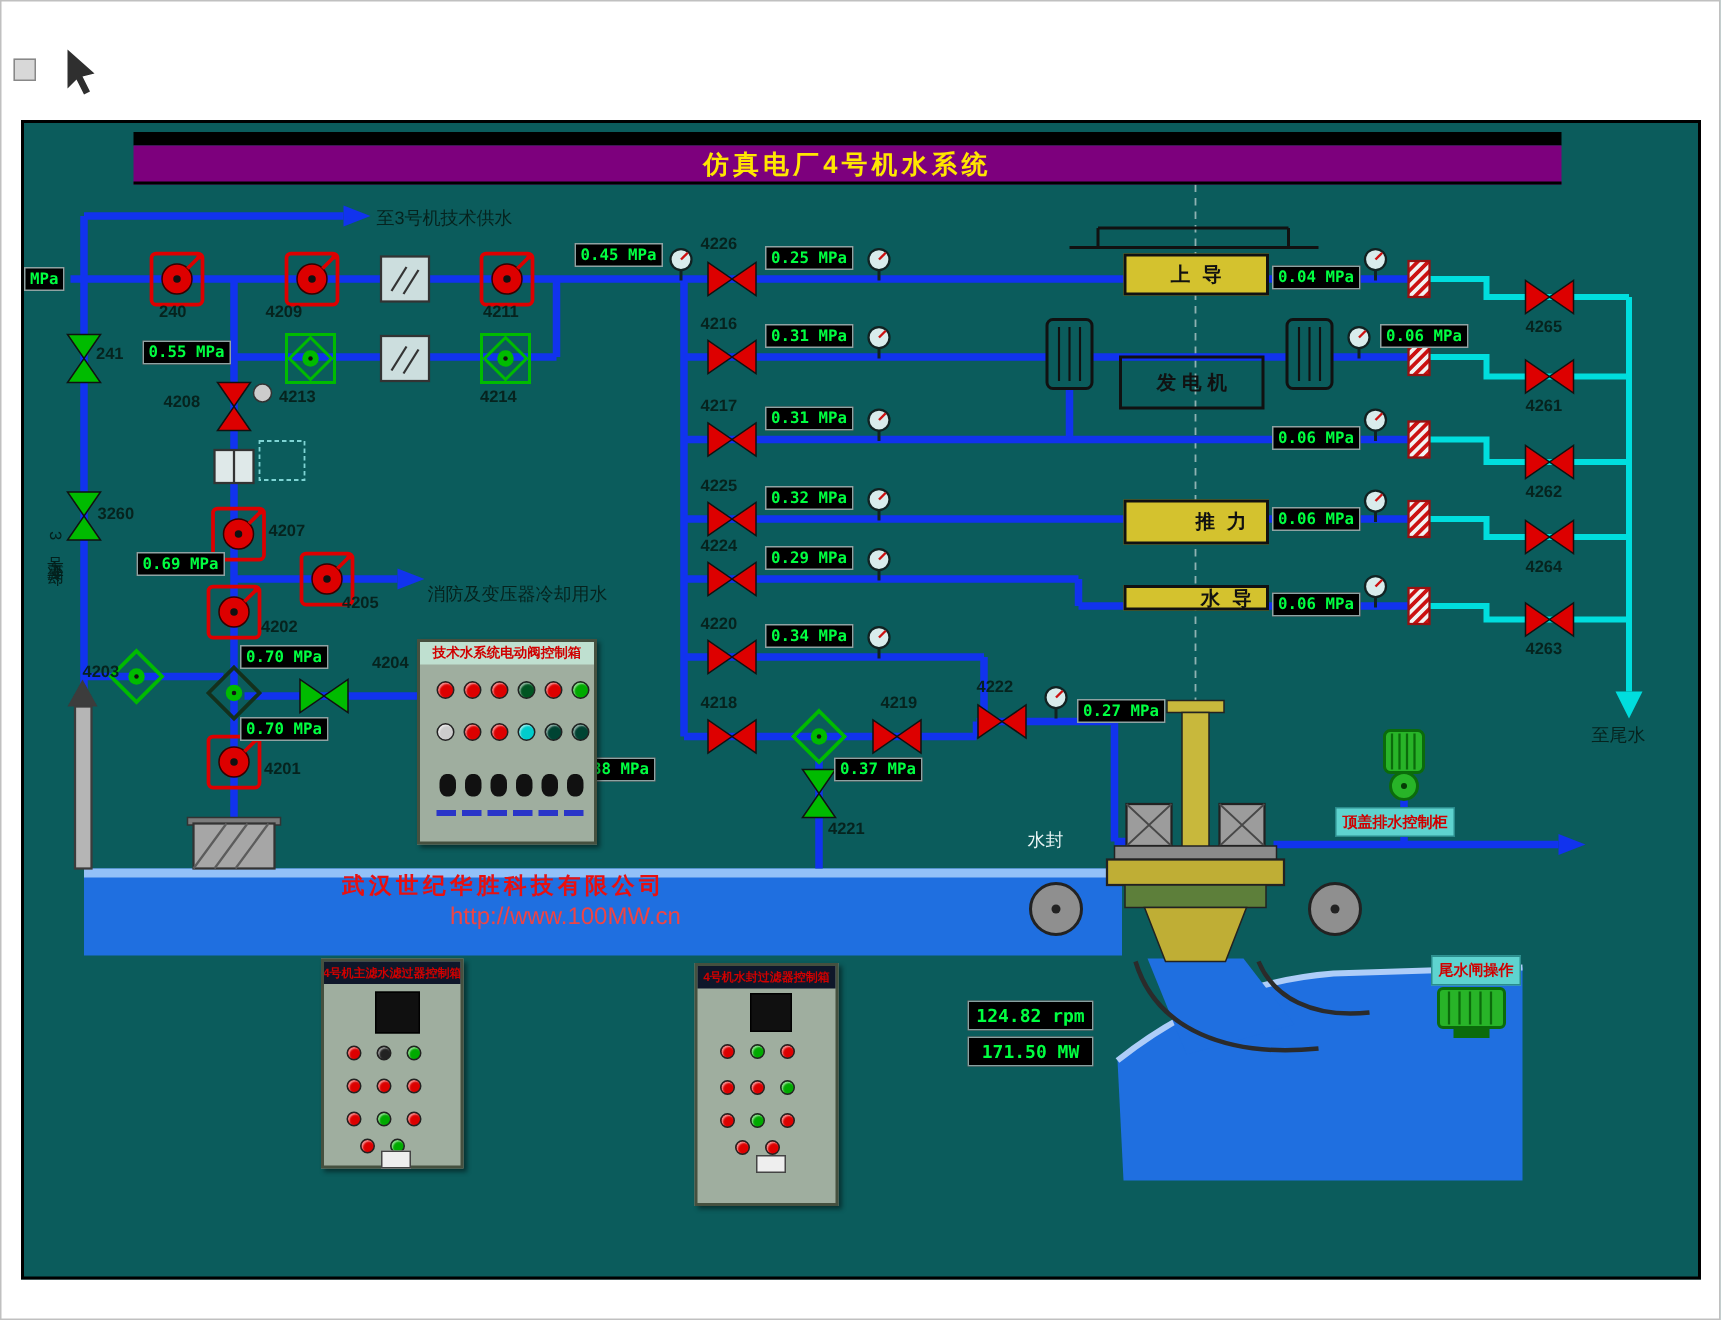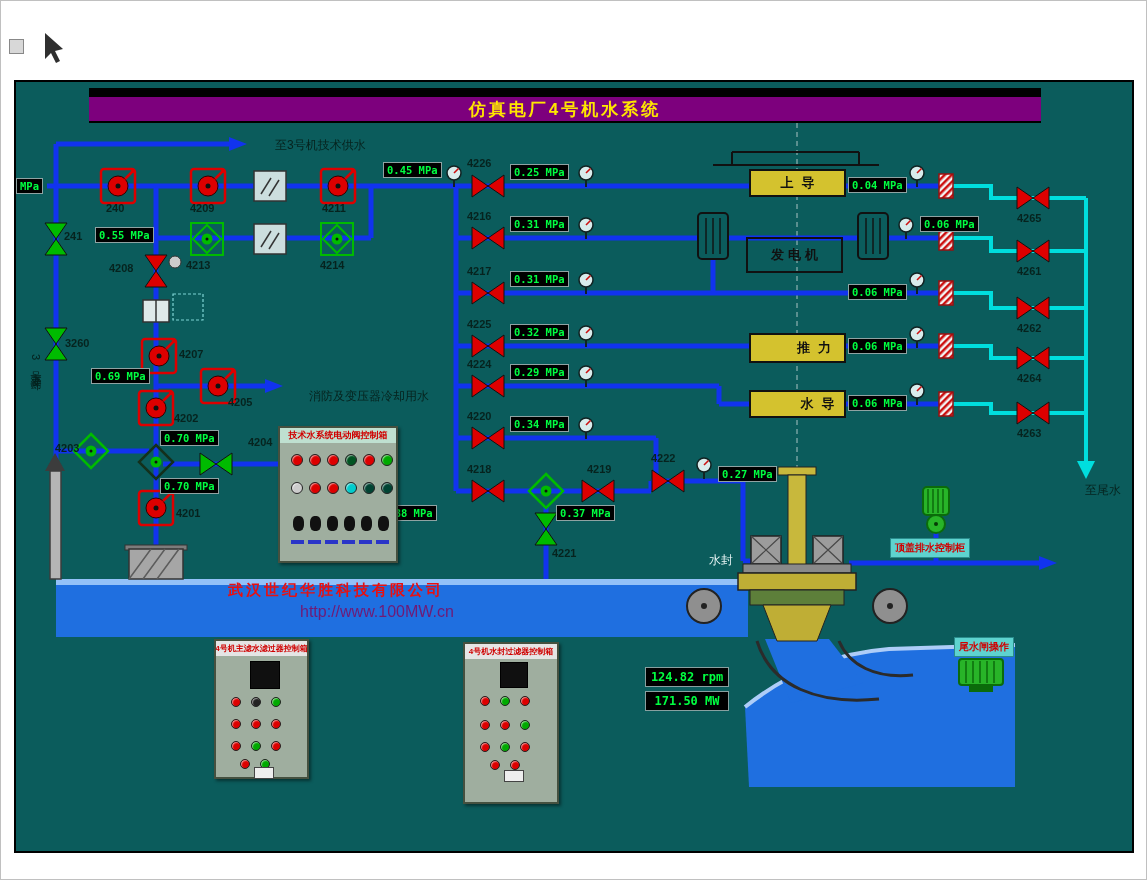--- a/index.html
+++ b/index.html
@@ -3,32 +3,32 @@
 <meta charset="utf-8">
 <style>
   html,body{margin:0;padding:0;background:#e8e8e8;}
   .stage{position:relative;width:1147px;height:880px;background:#ffffff;font-family:"Liberation Sans",sans-serif;overflow:hidden;border:1px solid #c0c0c0;box-sizing:border-box;margin:0 auto;}
   .panel{position:absolute;left:13px;top:79px;width:1120px;height:773px;background:var(--bg,#0b5c5c);border:2px solid #000;box-sizing:border-box;}
   .layer{position:absolute;left:0;top:0;width:1147px;height:880px;pointer-events:none;}
   .titleblack{position:absolute;left:88px;top:87px;width:952px;height:9px;background:#000;}
   .titlebar{position:absolute;left:88px;top:96px;width:952px;height:24px;background:var(--title-purple,#7d007d);border-bottom:2px solid #000;display:flex;align-items:center;justify-content:center;color:#ffe600;font-weight:bold;font-size:17px;letter-spacing:3px;}
   .pbox{position:absolute;background:#000;color:var(--readout-green,#00ff41);font:bold 10.5px "DejaVu Sans Mono",monospace;line-height:12px;padding:1px 3px;border:1px solid #8fa3a3;white-space:nowrap;}
   .tag{position:absolute;color:#06231e;font:bold 11px "Liberation Sans",sans-serif;white-space:nowrap;}
-  .note{position:absolute;color:#06231e;font:12px "Liberation Sans",sans-serif;white-space:nowrap;margin-left:24px;}
+  .note{position:absolute;color:#06231e;font:12px "Liberation Sans",sans-serif;white-space:nowrap;}
   .note.light{color:#eaf6f6;}
   .vtext{position:absolute;writing-mode:vertical-rl;color:#04201c;font:11px "Liberation Sans",sans-serif;letter-spacing:2px;}
   .comp{position:absolute;background:var(--component-yellow,#d4c22e);border:2px solid #111;box-sizing:border-box;color:#111;font:bold 13px "Liberation Sans",sans-serif;display:flex;align-items:center;justify-content:center;letter-spacing:8px;text-indent:8px;}
   .comp.gen{background:transparent;}
   .cyanlabel{position:absolute;background:#5ed3cf;color:#d00000;font:bold 10px "Liberation Sans",sans-serif;padding:2px 4px;border:1px solid #2a8c8c;white-space:nowrap;}
   .readout{position:absolute;width:84px;height:20px;background:#000;border:1px solid #88a0a0;box-sizing:border-box;color:var(--readout-green,#00ff41);font:bold 12px "DejaVu Sans Mono",monospace;display:flex;align-items:center;justify-content:center;}
   .company{position:absolute;color:#e81010;font:bold 15px "Liberation Sans",sans-serif;letter-spacing:3px;white-space:nowrap;}
-  .website{position:absolute;color:#701a75;font:16px "Liberation Sans",sans-serif;white-space:nowrap;}
+  .website{position:absolute;color:#ef4444;font:16px "Liberation Sans",sans-serif;white-space:nowrap;}
   .cpanel{position:absolute;background:#9fae9f;border:2px solid #45503f;box-sizing:border-box;box-shadow:2px 2px 3px rgba(0,0,0,.45);}
   .cpanel .hdr{position:absolute;left:0;top:0;right:0;height:15px;background:#bfe0d0;color:#d00000;font:bold 9px "Liberation Sans",sans-serif;display:flex;align-items:center;justify-content:center;white-space:nowrap;overflow:hidden;}
-  .cpanel.yellow .hdr{background:#e5e5e5;}
+  .cpanel.yellow .hdr{background:#0f172a;}
   .lamp-row{position:absolute;display:flex;}
   .lamp{width:10px;height:10px;border-radius:50%;border:1px solid #222;margin:0 3px;box-shadow:inset 1px 1px 1px rgba(255,255,255,.55);}
   .small .lamp{width:8px;height:8px;margin:0 5px;}
   .dev-row{position:absolute;display:flex;}
   .dev{width:11px;height:15px;background:#111;border-radius:40%;margin:0 3px;}
   .devlbl{width:13px;height:4px;background:#2a35c8;margin:0 2px;}
   .photo{position:absolute;background:#101010;border:1px solid #000;}
   .wgauge{position:absolute;background:#eee;border:1px solid #444;}
   .deskicon{position:absolute;left:8px;top:38px;width:13px;height:13px;background:#d8d8d8;border:1px solid #888;}
   .pipe-b{stroke:var(--pipe-blue,#1133ee);stroke-width:5;fill:none;}
@@ -256,21 +256,21 @@
 
   <div class="comp" style="left:748px;top:168px;width:97px;height:28px;">
       <span>上导</span>
     </div>
   <div class="comp gen" style="left:745px;top:236px;width:97px;height:36px;letter-spacing:4px;text-indent:4px;">
       <span>发电机</span>
     </div>
   <div class="comp" style="left:748px;top:332px;width:97px;height:30px;padding-left:33px;">
       <span>推力</span>
     </div>
-  <div class="comp" style="left:748px;top:389px;width:97px;height:28px;padding-left:40px;">
+  <div class="comp" style="left:748px;top:389px;width:97px;height:17px;padding-left:40px;">
       <span>水导</span>
     </div>
 
   <div class="pbox" style="left:15px;top:177px;">MPa</div>
   <div class="pbox" style="left:382px;top:161px;">0.45 MPa</div>
   <div class="pbox" style="left:94px;top:226px;">0.55 MPa</div>
   <div class="pbox" style="left:90px;top:367px;">0.69 MPa</div>
   <div class="pbox" style="left:159px;top:429px;">0.70 MPa</div>
   <div class="pbox" style="left:159px;top:477px;">0.70 MPa</div>
   <div class="pbox" style="left:509px;top:163px;">0.25 MPa</div>
@@ -282,21 +282,21 @@
   <div class="pbox" style="left:377px;top:504px;">0.38 MPa</div>
   <div class="pbox" style="left:555px;top:504px;">0.37 MPa</div>
   <div class="pbox" style="left:717px;top:465px;">0.27 MPa</div>
   <div class="pbox" style="left:847px;top:176px;">0.04 MPa</div>
   <div class="pbox" style="left:919px;top:215px;">0.06 MPa</div>
   <div class="pbox" style="left:847px;top:283px;">0.06 MPa</div>
   <div class="pbox" style="left:847px;top:337px;">0.06 MPa</div>
   <div class="pbox" style="left:847px;top:394px;">0.06 MPa</div>
 
   <div class="tag" style="left:105px;top:201px;">240</div>
-  <div class="tag" style="left:189px;top:201px;">4209</div>
+  <div class="tag" style="left:176px;top:201px;">4209</div>
   <div class="tag" style="left:321px;top:201px;">4211</div>
   <div class="tag" style="left:63px;top:229px;">241</div>
   <div class="tag" style="left:108px;top:261px;">4208</div>
   <div class="tag" style="left:185px;top:258px;">4213</div>
   <div class="tag" style="left:319px;top:258px;">4214</div>
   <div class="tag" style="left:64px;top:336px;">3260</div>
   <div class="tag" style="left:178px;top:347px;">4207</div>
   <div class="tag" style="left:227px;top:395px;">4205</div>
   <div class="tag" style="left:173px;top:411px;">4202</div>
   <div class="tag" style="left:54px;top:441px;">4203</div>

